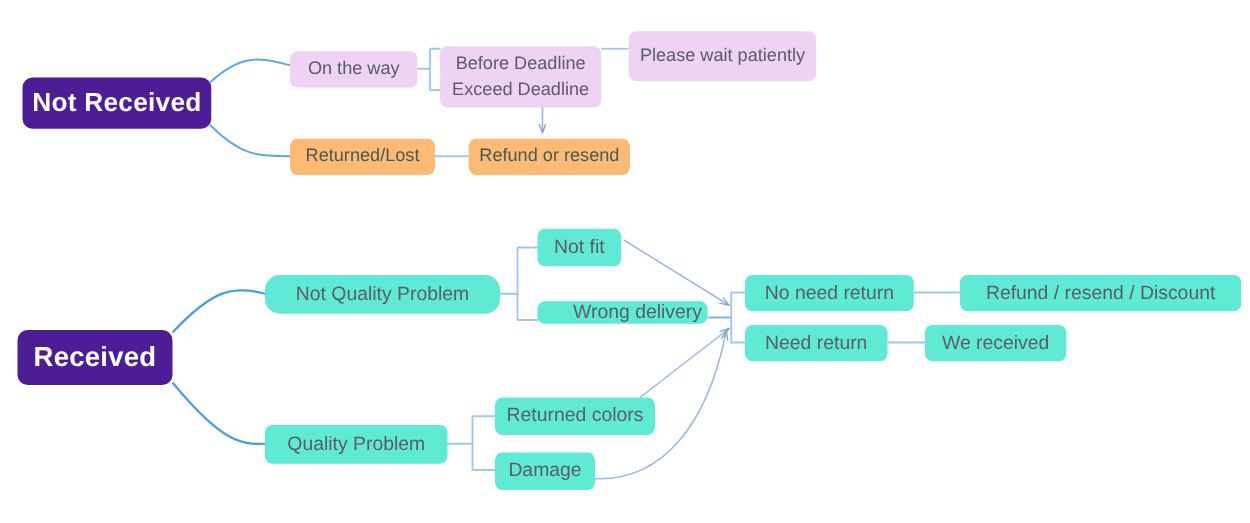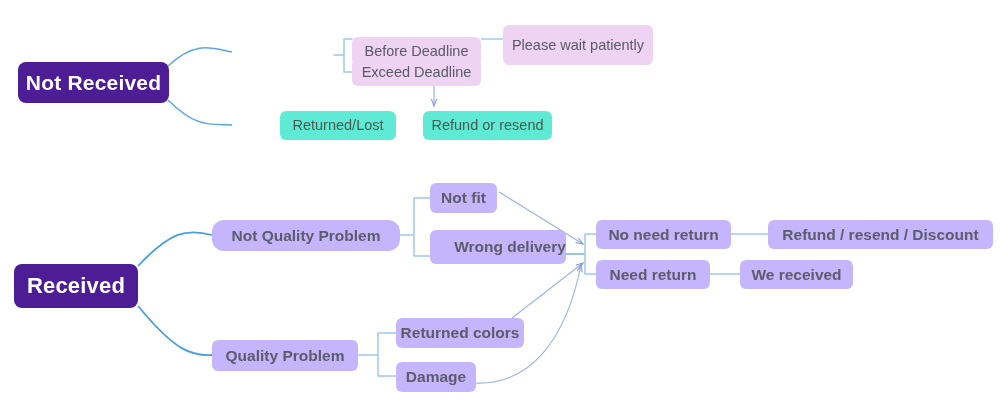--- a/index.html
+++ b/index.html
@@ -40,30 +40,28 @@
     font-size: 21px;
     letter-spacing: 0.2px;
     font-weight: bold;
   }
   .node.pink {
     background: #eed3f3;
     color: #5a5a68;
     font-size: 14.5px;
   }
   .node.green {
-    background: #5eead4;
+    background: #fdba74;
     color: #4a5a50;
     font-size: 14.5px;
-    margin-left: 48px;
   }
   .node.lav {
-    background: #c4b5fd;
+    background: #5eead4;
     color: #5c5c6a;
     font-size: 15.5px;
-    font-weight: bold;
   }
 </style>
 </head>
 <body>
 
 <div id="canvas">
 
   <svg id="edges" viewBox="0 0 1000 418">
     <defs>
       <marker id="arrowhead" markerWidth="9" markerHeight="9" refX="7.2" refY="3.1" orient="auto" markerUnits="userSpaceOnUse">
@@ -103,20 +101,23 @@
 
     <line x1="731" y1="234" x2="768" y2="234" stroke="#9fc8ef" stroke-width="1.5"></line>
 
     <line x1="710" y1="274" x2="740" y2="274" stroke="#9fc8ef" stroke-width="1.5"></line>
   </svg>
 
   <div class="node root" style="left:18px; top:62px; width:151px; height:41px;">
     <span>Not Received</span>
   </div>
 
+  <div class="node pink" style="left:232px; top:41px; width:102px; height:29px;">
+    <span>On the way</span>
+  </div>
 
   <div class="node pink" style="left:352px; top:25px; width:129px; height:28px;margin-top:12px;">
     <span>Before Deadline</span>
   </div>
 
   <div class="node pink" style="left:352px; top:58px; width:129px; height:28px;">
     <span>Exceed Deadline</span>
   </div>
 
   <div class="node pink" style="left:503px; top:25px; width:150px; height:40px;">
@@ -136,21 +137,21 @@
   </div>
 
   <div class="node lav" style="left:212px; top:220px; width:188px; height:31px;border-radius:12px;">
     <span>Not Quality Problem</span>
   </div>
 
   <div class="node lav" style="left:430px; top:183px; width:67px; height:30px;">
     <span>Not fit</span>
   </div>
 
-  <div class="node lav" style="left:430px; top:230px; width:136px; height:34px;padding-left:24px;">
+  <div class="node lav" style="left:430px; top:241px; width:136px; height:18px;padding-left:24px;">
     <span>Wrong delivery</span>
   </div>
 
   <div class="node lav" style="left:212px; top:340px; width:146px; height:31px;">
     <span>Quality Problem</span>
   </div>
 
   <div class="node lav" style="left:396px; top:318px; width:128px; height:30px;">
     <span>Returned colors</span>
   </div>

